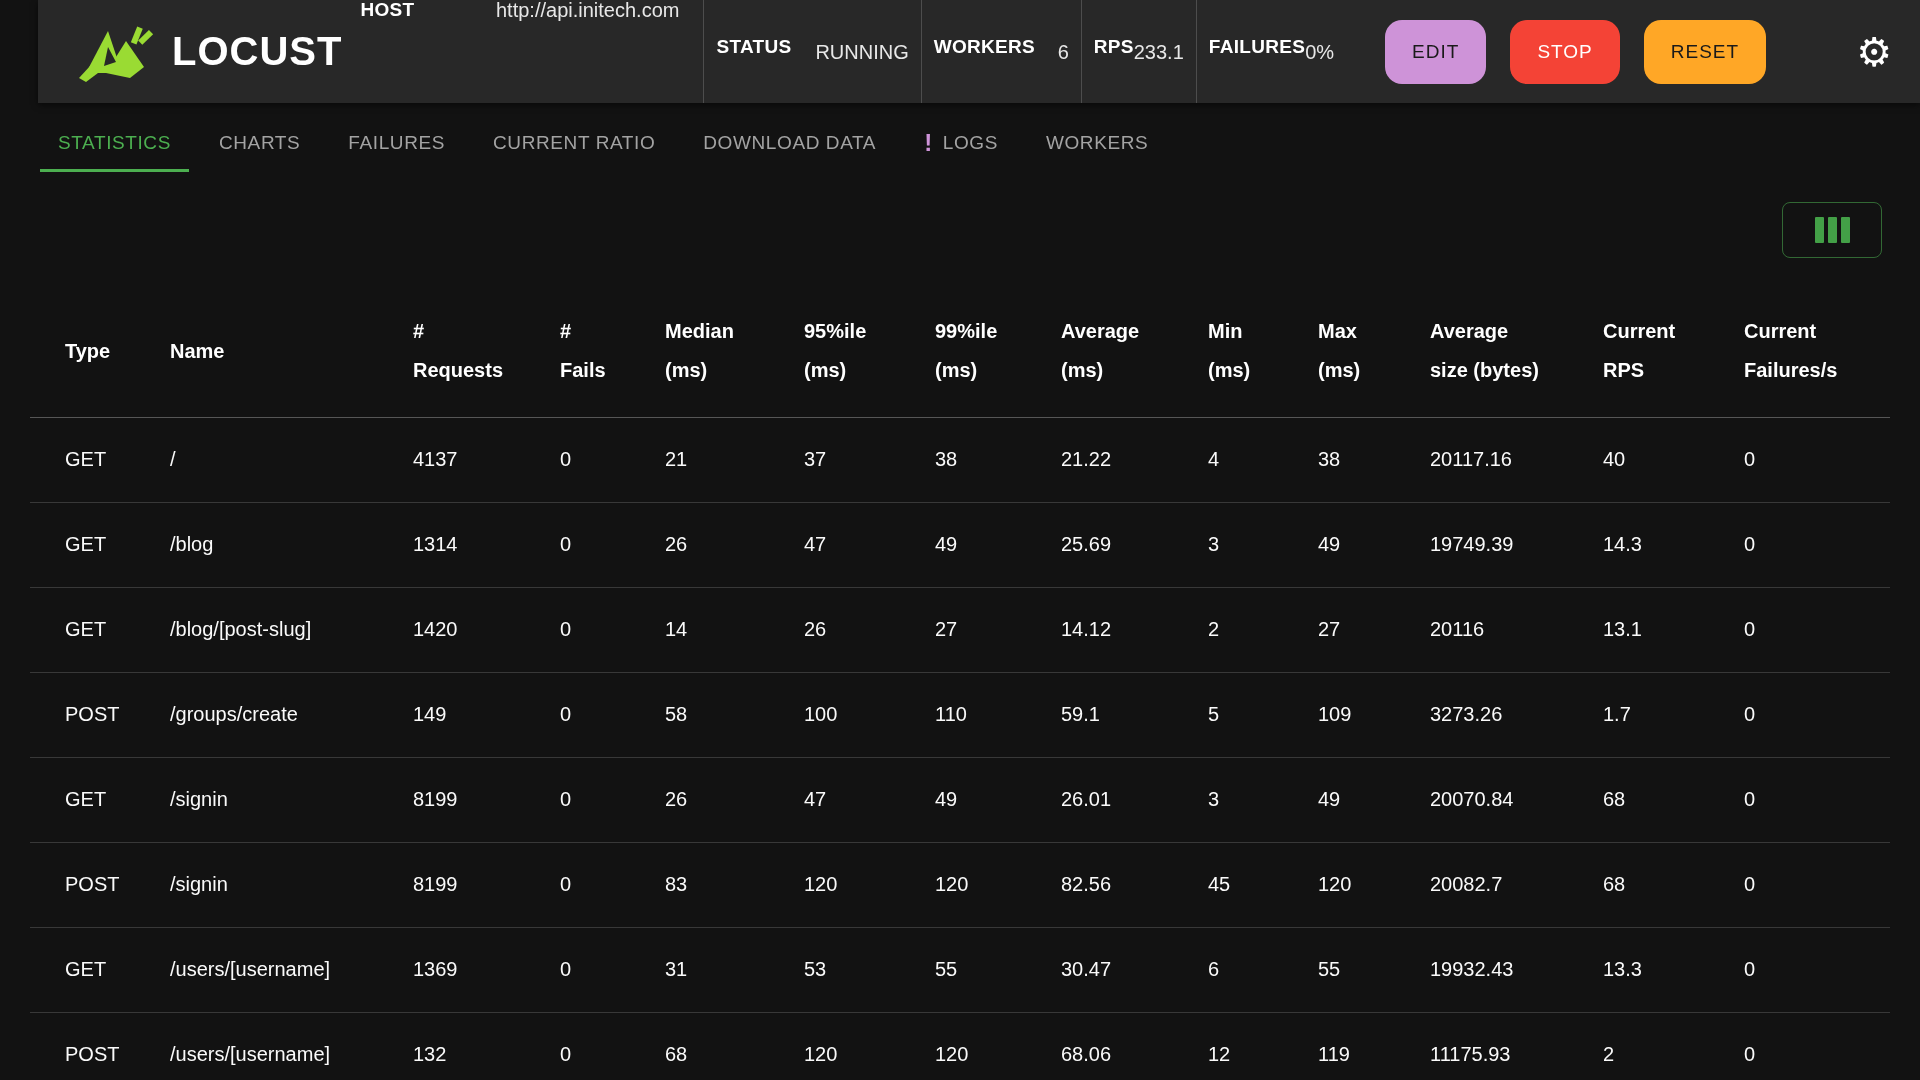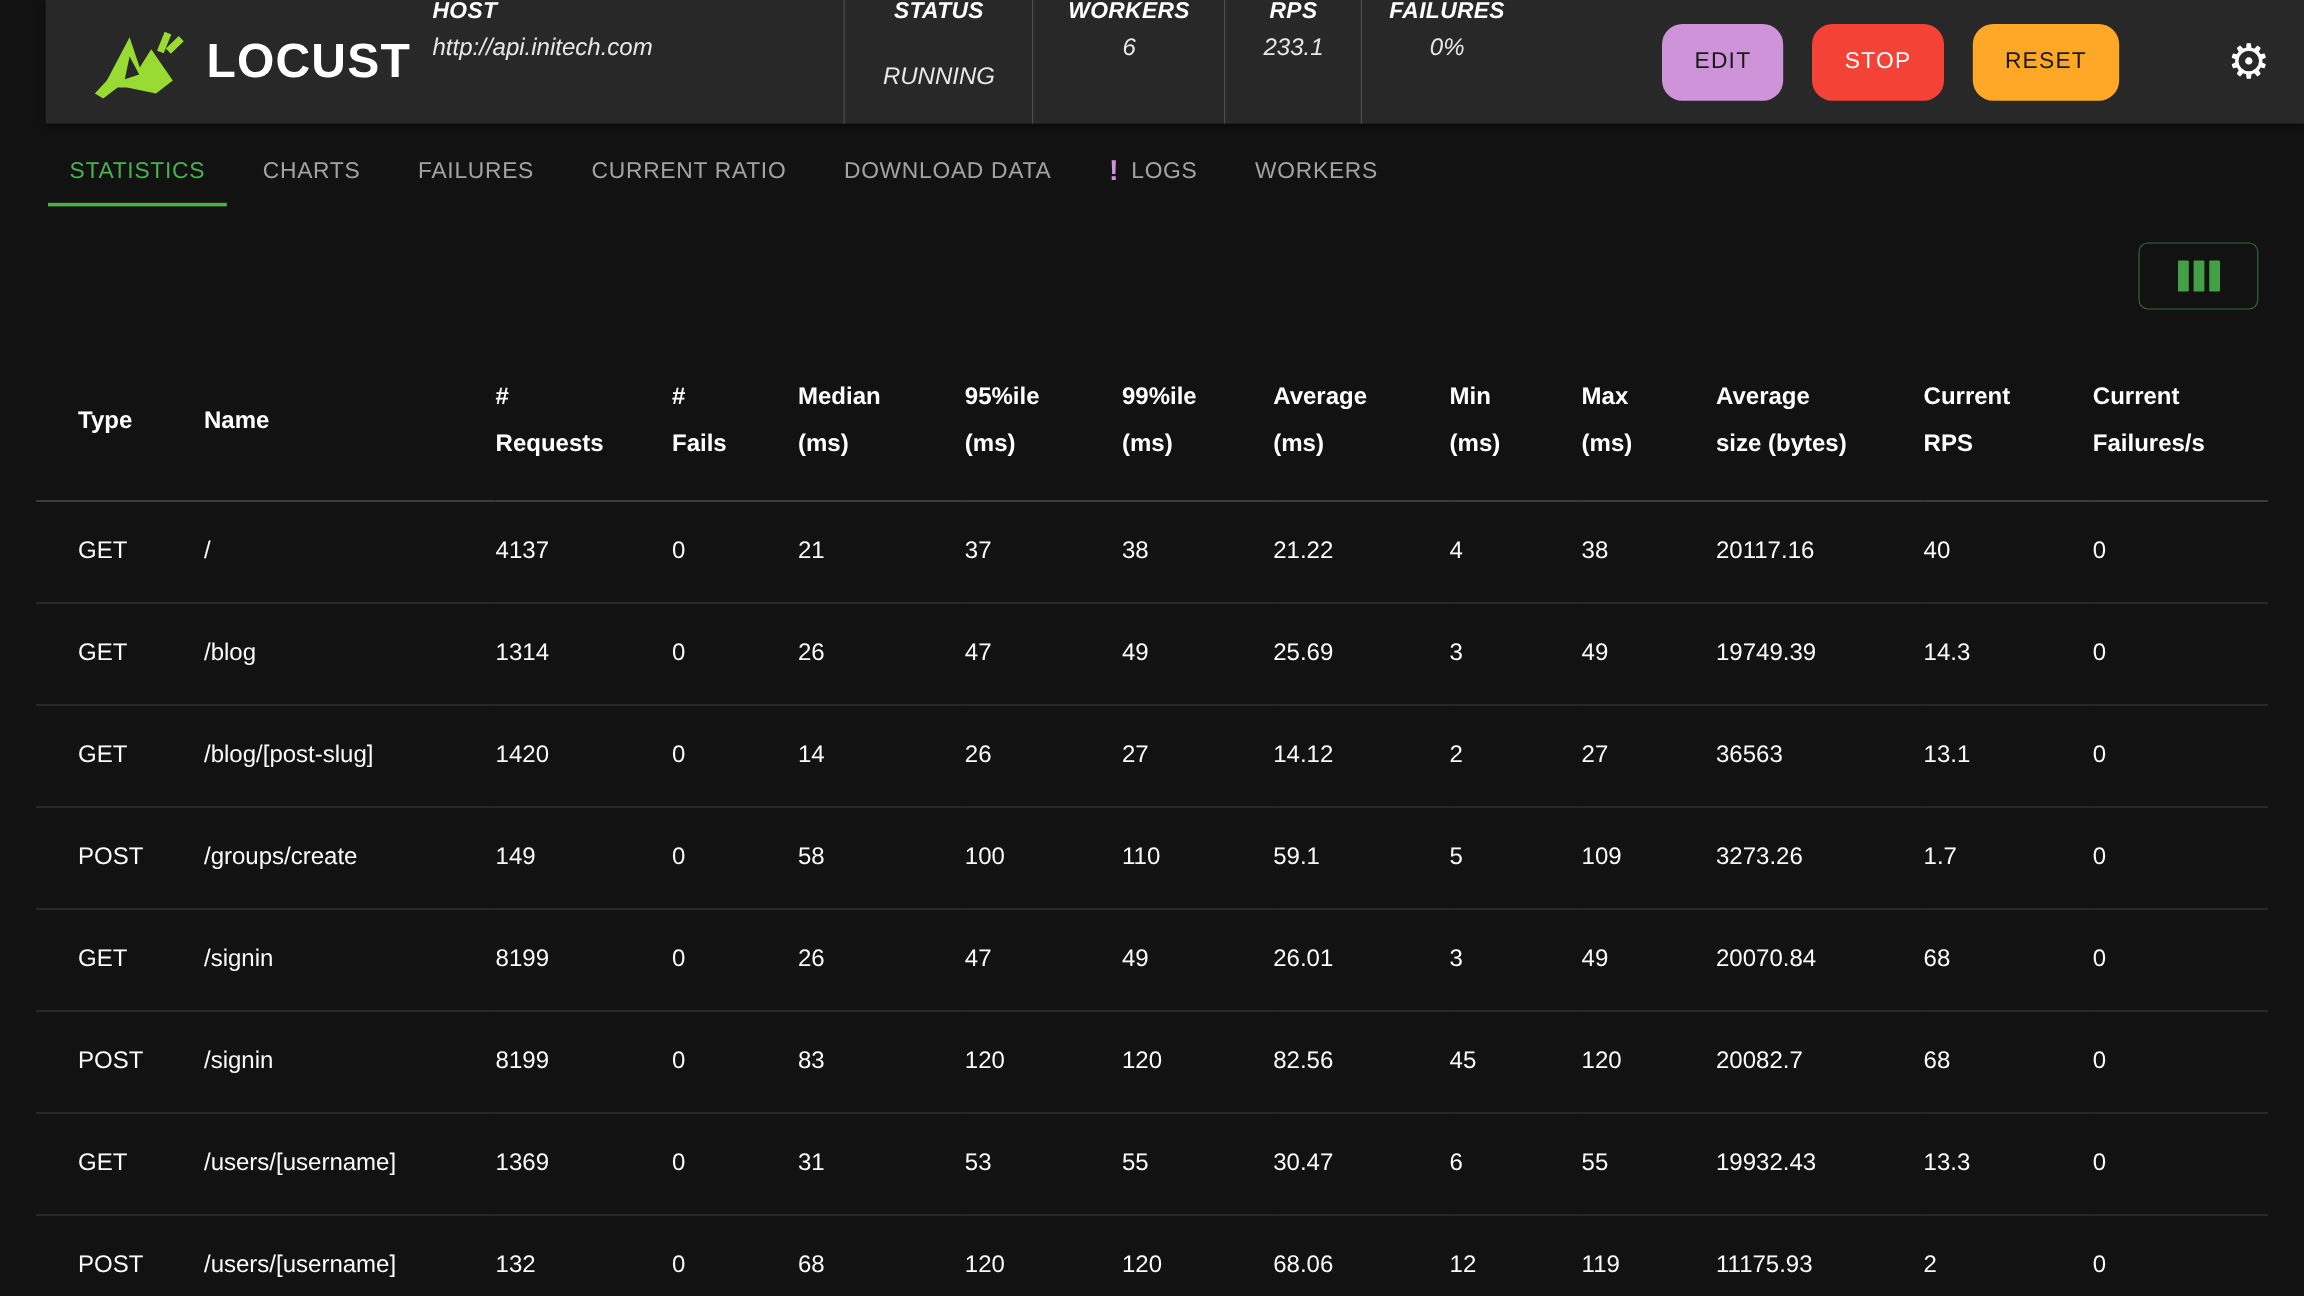--- a/index.html
+++ b/index.html
@@ -12,22 +12,22 @@
 
   
   .appbar {
     height:103px; background:#282828; display:flex; align-items:stretch;
     padding:0 28px 0 40px; box-shadow:0 2px 6px rgba(0,0,0,.55);margin-left:38px;
   }
   .brand { display:flex; align-items:center; gap:16px; margin-right:18px; cursor:pointer; }
   .brand-name { font-size:40px; font-weight:700; letter-spacing:1px; color:#fff; }
 
   .stats { display:flex; align-items:stretch; }
-  .stat { display:flex; flex-direction:column; justify-content:flex-start; align-items:center;
-          padding:0 12px; text-align:center;font-style:italic; }
+  .stat { display:flex; flex-direction:row; justify-content:space-between; align-items:center;
+          padding:0 12px; text-align:center; }
   .stat + .stat { border-left:1px solid #4d4d4d; }
   .stat .label { font-size:19px; font-weight:700; letter-spacing:.3px; line-height:1; margin-bottom:11px; }
   .stat .value { font-size:20px; color:#e8e8e8; line-height:1; }
   .stat-host { width:343px; align-items:flex-start; text-align:left; padding:0 24px 0 0; }
   .stat-status  { min-width:157px;gap:24px; }
   .stat-users   { min-width:124px; }
   .stat-workers { min-width:160px; }
   .stat-rps     { min-width:114px; }
   .stat-failures{ min-width:142px; }
 
@@ -270,21 +270,21 @@
         <td>GET</td>
         <td>/blog/[post-slug]</td>
         <td>1420</td>
         <td>0</td>
         <td>14</td>
         <td>26</td>
         <td>27</td>
         <td>14.12</td>
         <td>2</td>
         <td>27</td>
-        <td>36563</td>
+        <td>20116</td>
         <td>13.1</td>
         <td>0</td>
       </tr>
     <tr>
         <td>POST</td>
         <td>/groups/create</td>
         <td>149</td>
         <td>0</td>
         <td>58</td>
         <td>100</td>

